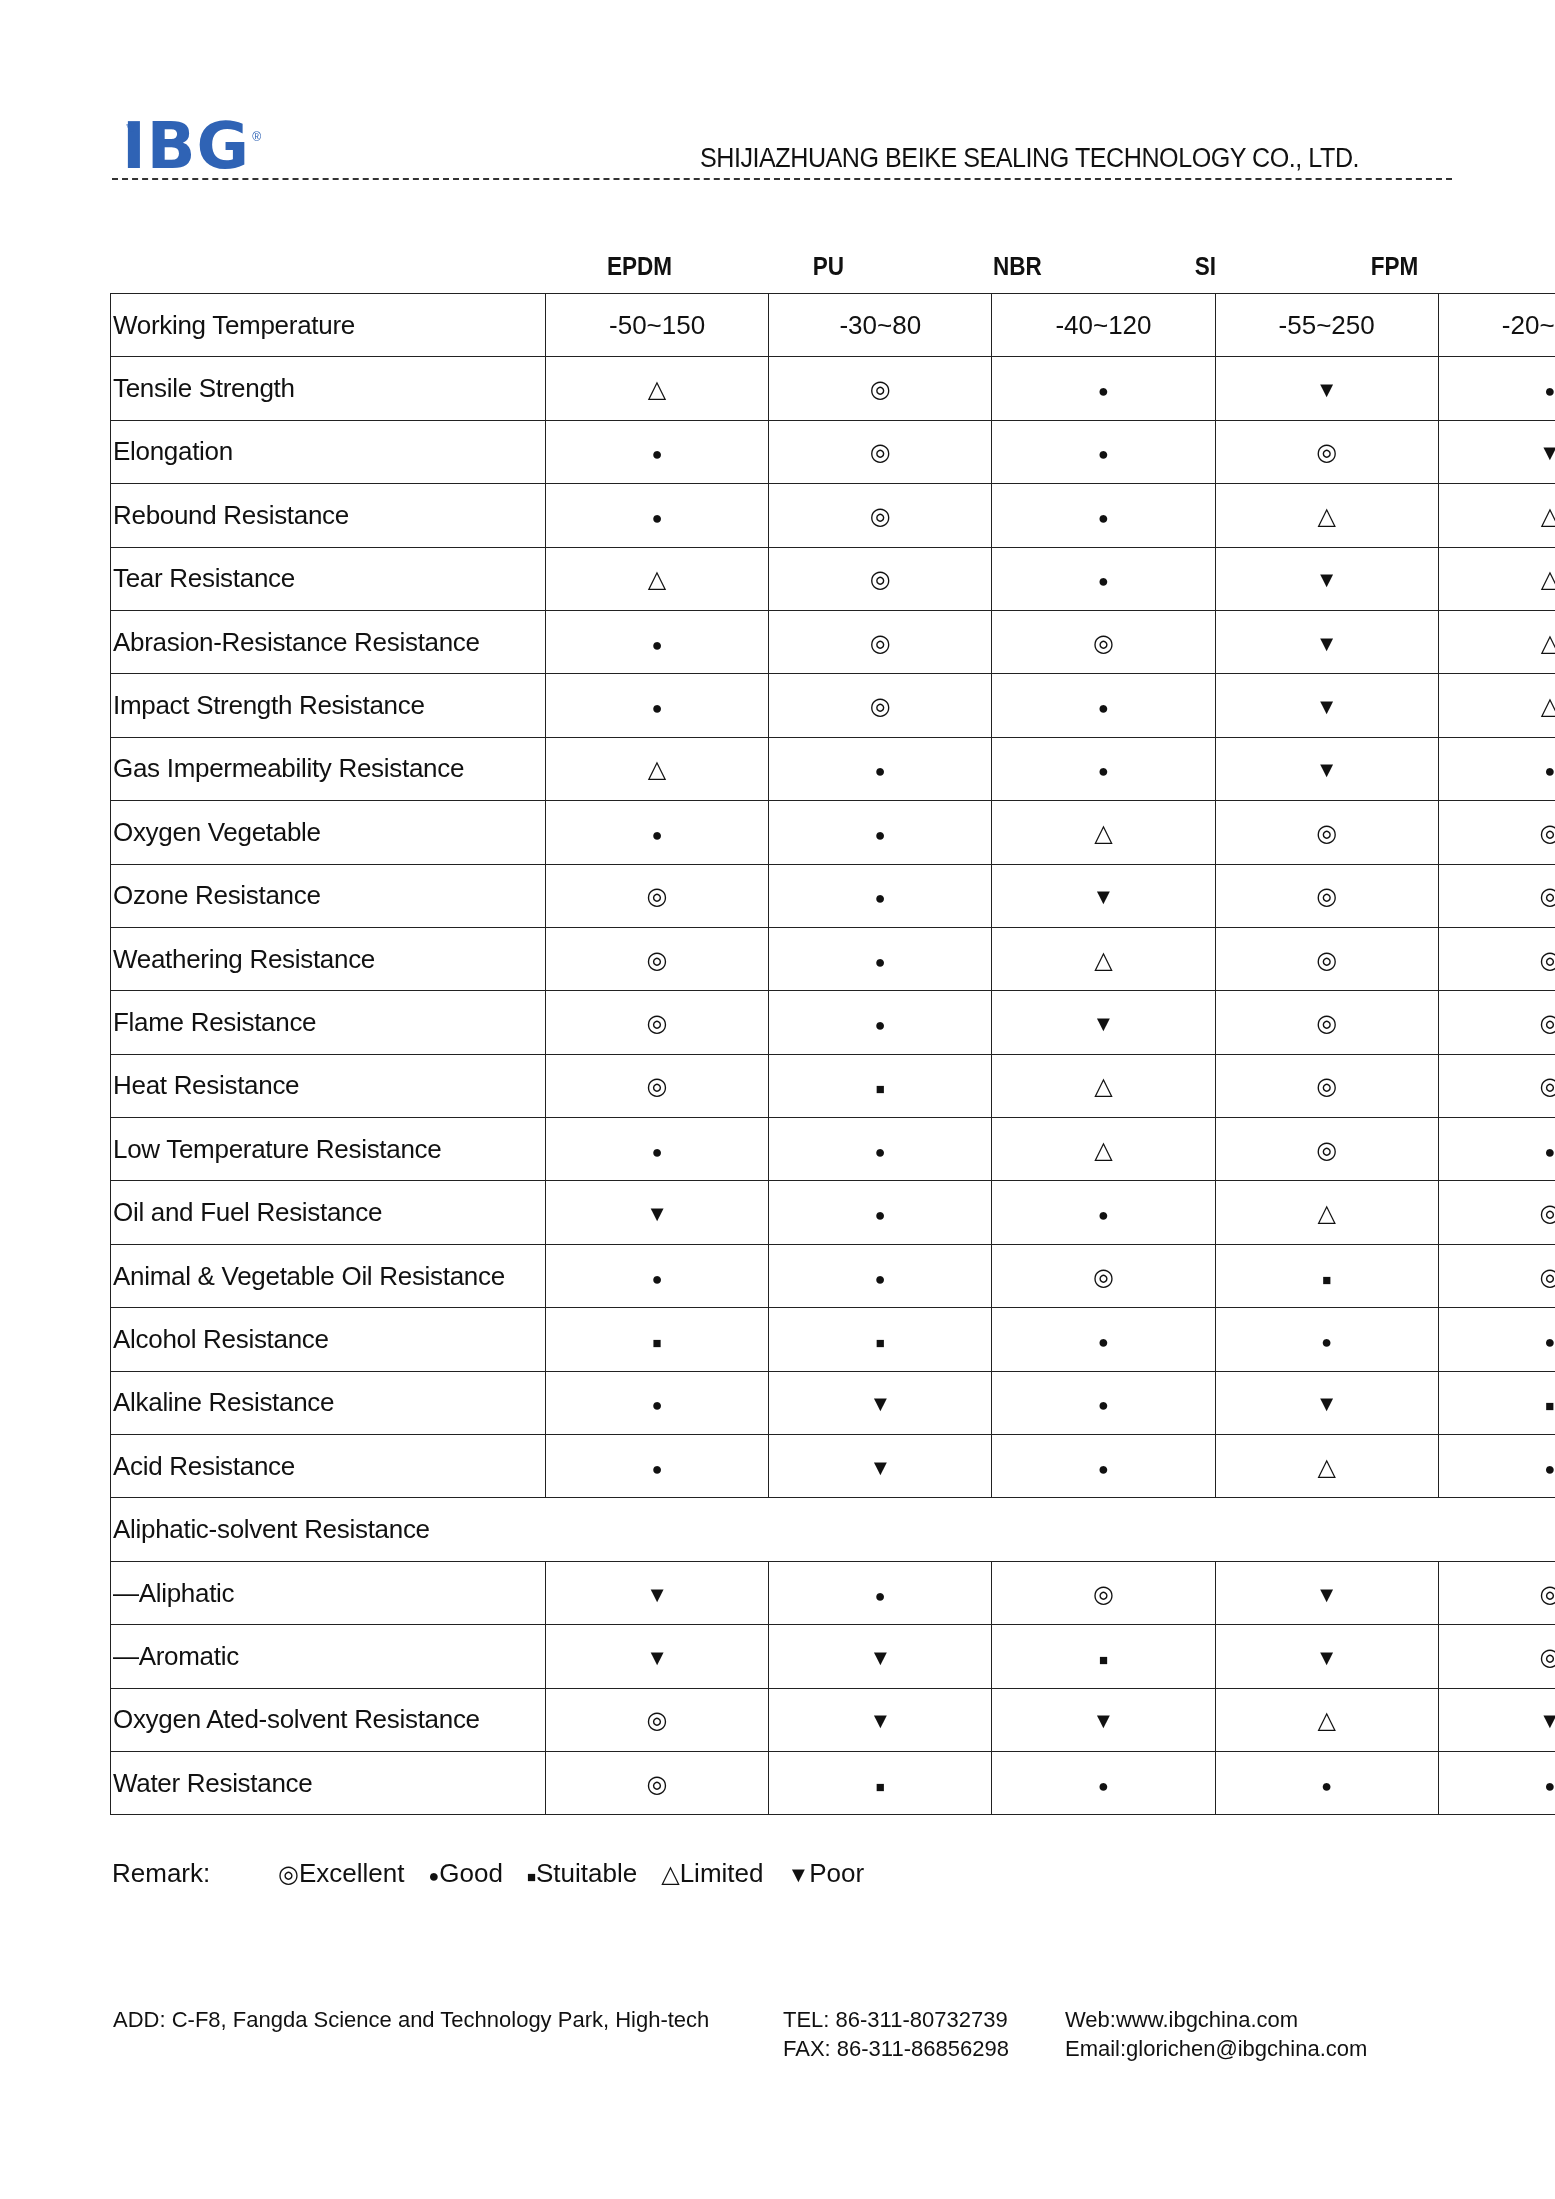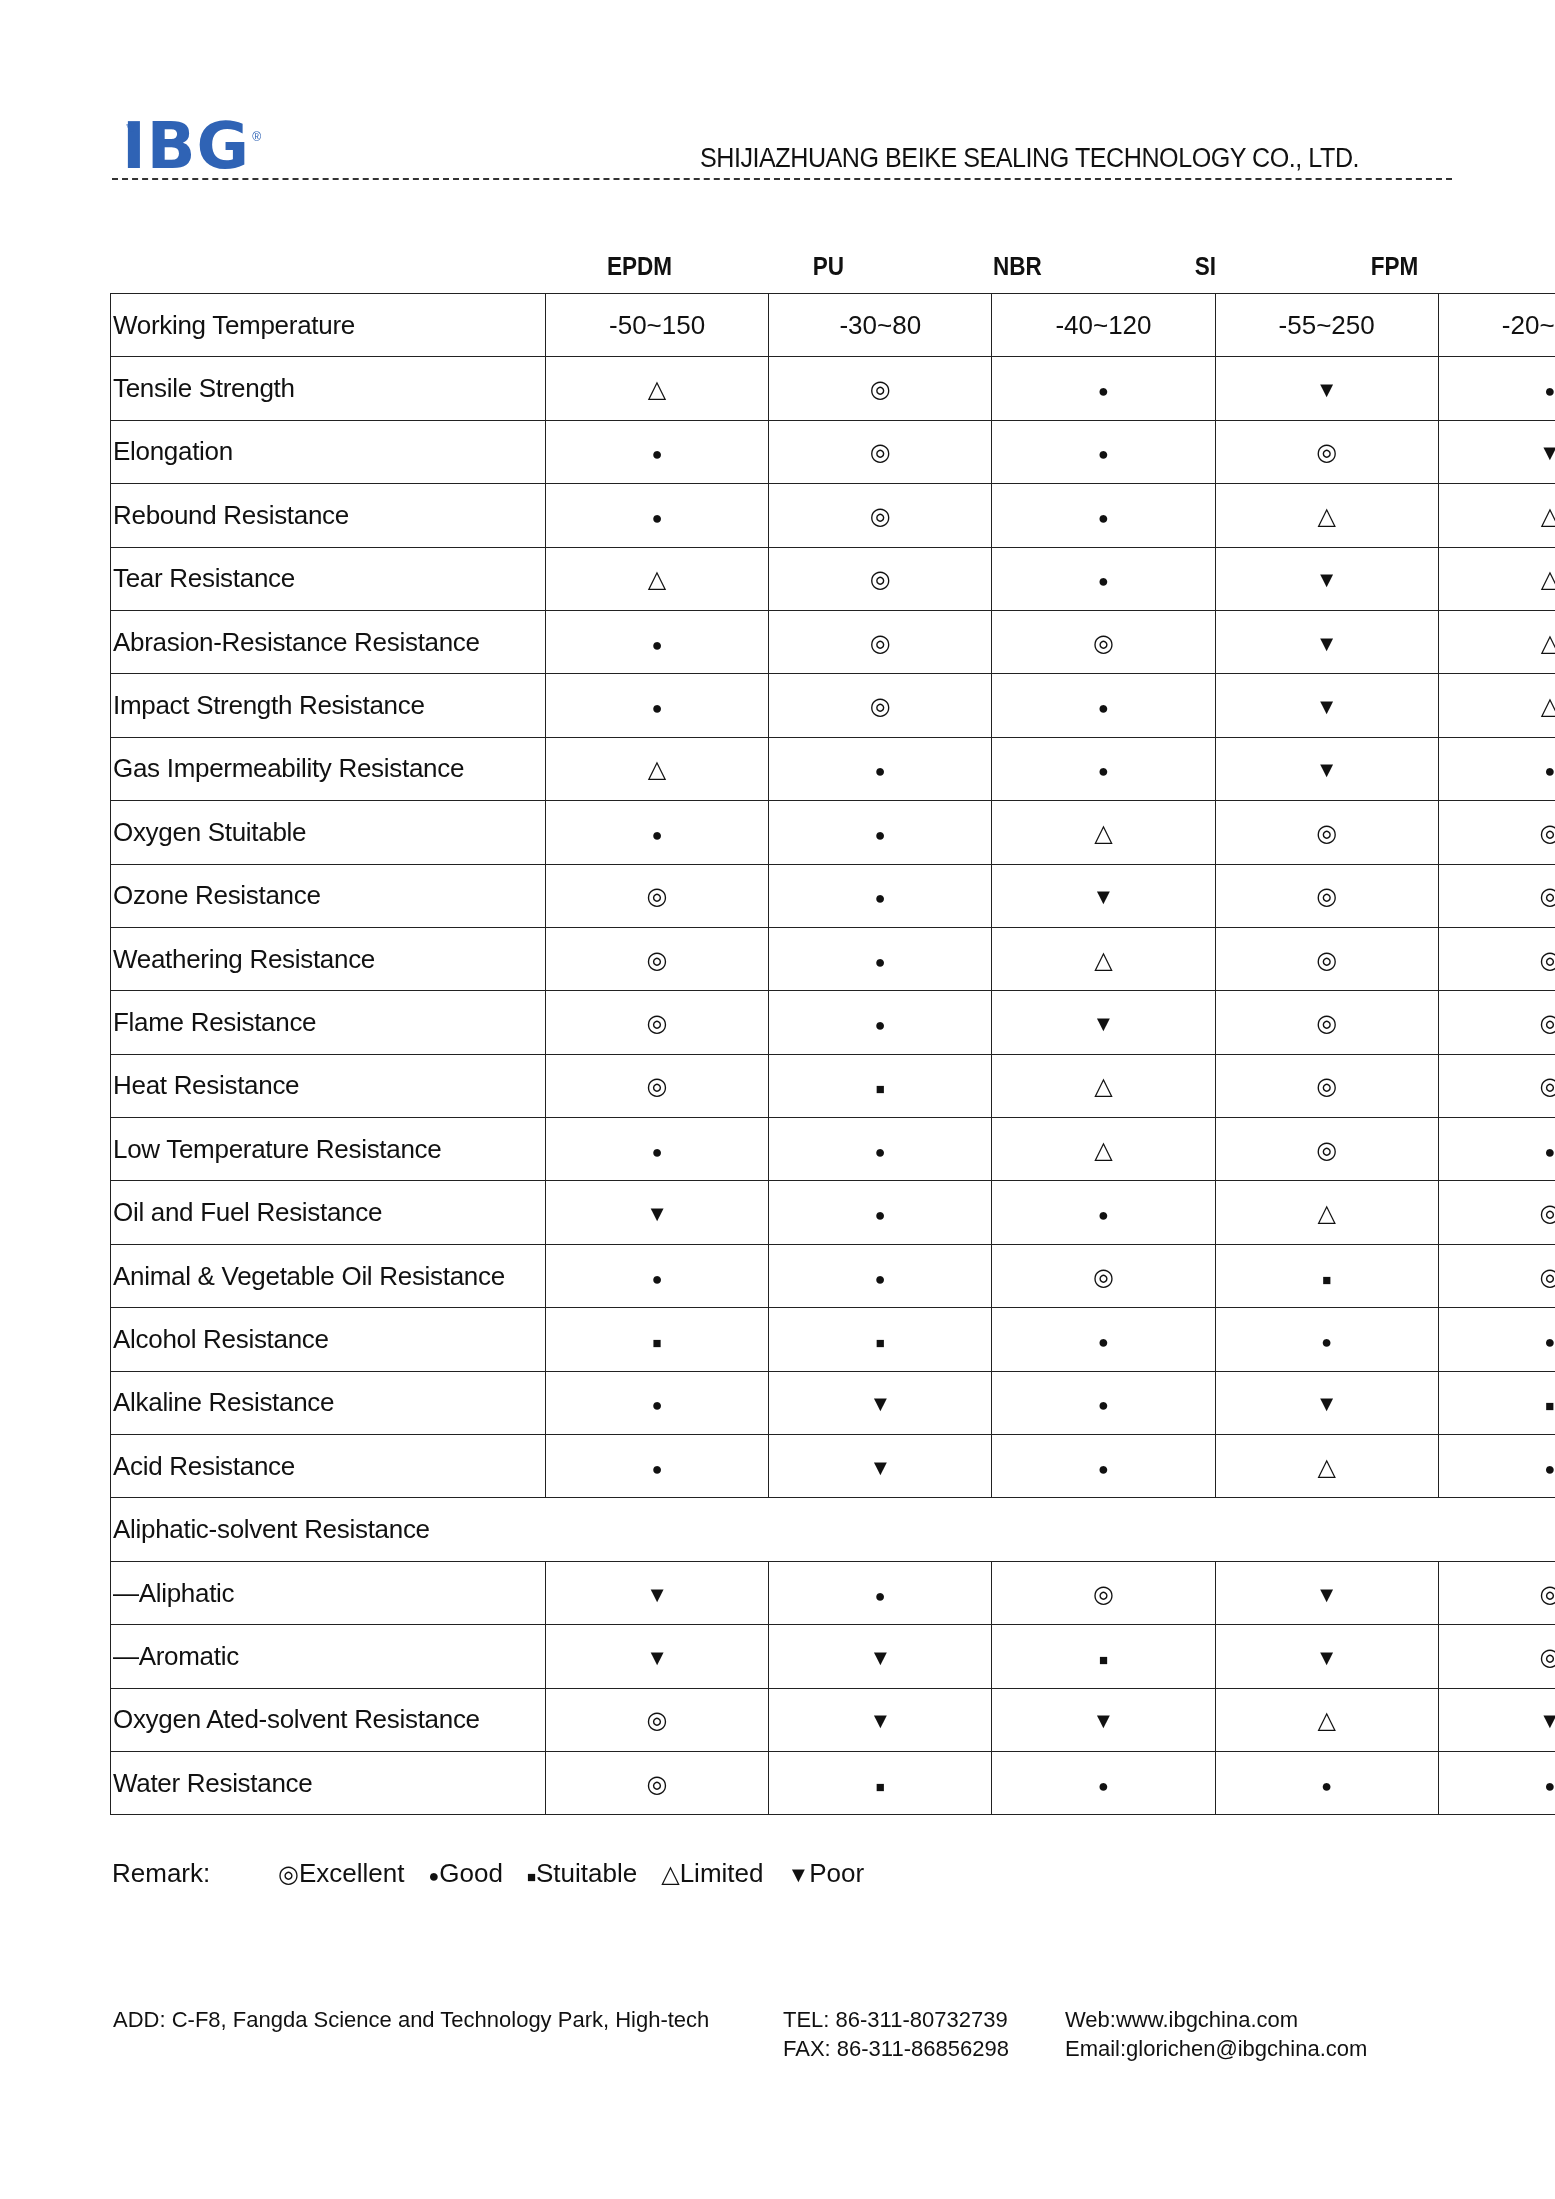--- a/index.html
+++ b/index.html
@@ -108,21 +108,21 @@
       </tr>
       <tr>
         <td class="label">Gas Impermeability Resistance</td>
         <td class="val"><span class="sym sym-limited">△</span></td>
         <td class="val"><span class="sym sym-good">●</span></td>
         <td class="val"><span class="sym sym-good">●</span></td>
         <td class="val"><span class="sym sym-poor">▼</span></td>
         <td class="val"><span class="sym sym-good">●</span></td>
       </tr>
       <tr>
-        <td class="label">Oxygen Stuitable</td>
+        <td class="label">Oxygen Vegetable</td>
         <td class="val"><span class="sym sym-good">●</span></td>
         <td class="val"><span class="sym sym-good">●</span></td>
         <td class="val"><span class="sym sym-limited">△</span></td>
         <td class="val"><span class="sym sym-excellent">◎</span></td>
         <td class="val"><span class="sym sym-excellent">◎</span></td>
       </tr>
       <tr>
         <td class="label">Ozone Resistance</td>
         <td class="val"><span class="sym sym-excellent">◎</span></td>
         <td class="val"><span class="sym sym-good">●</span></td>

